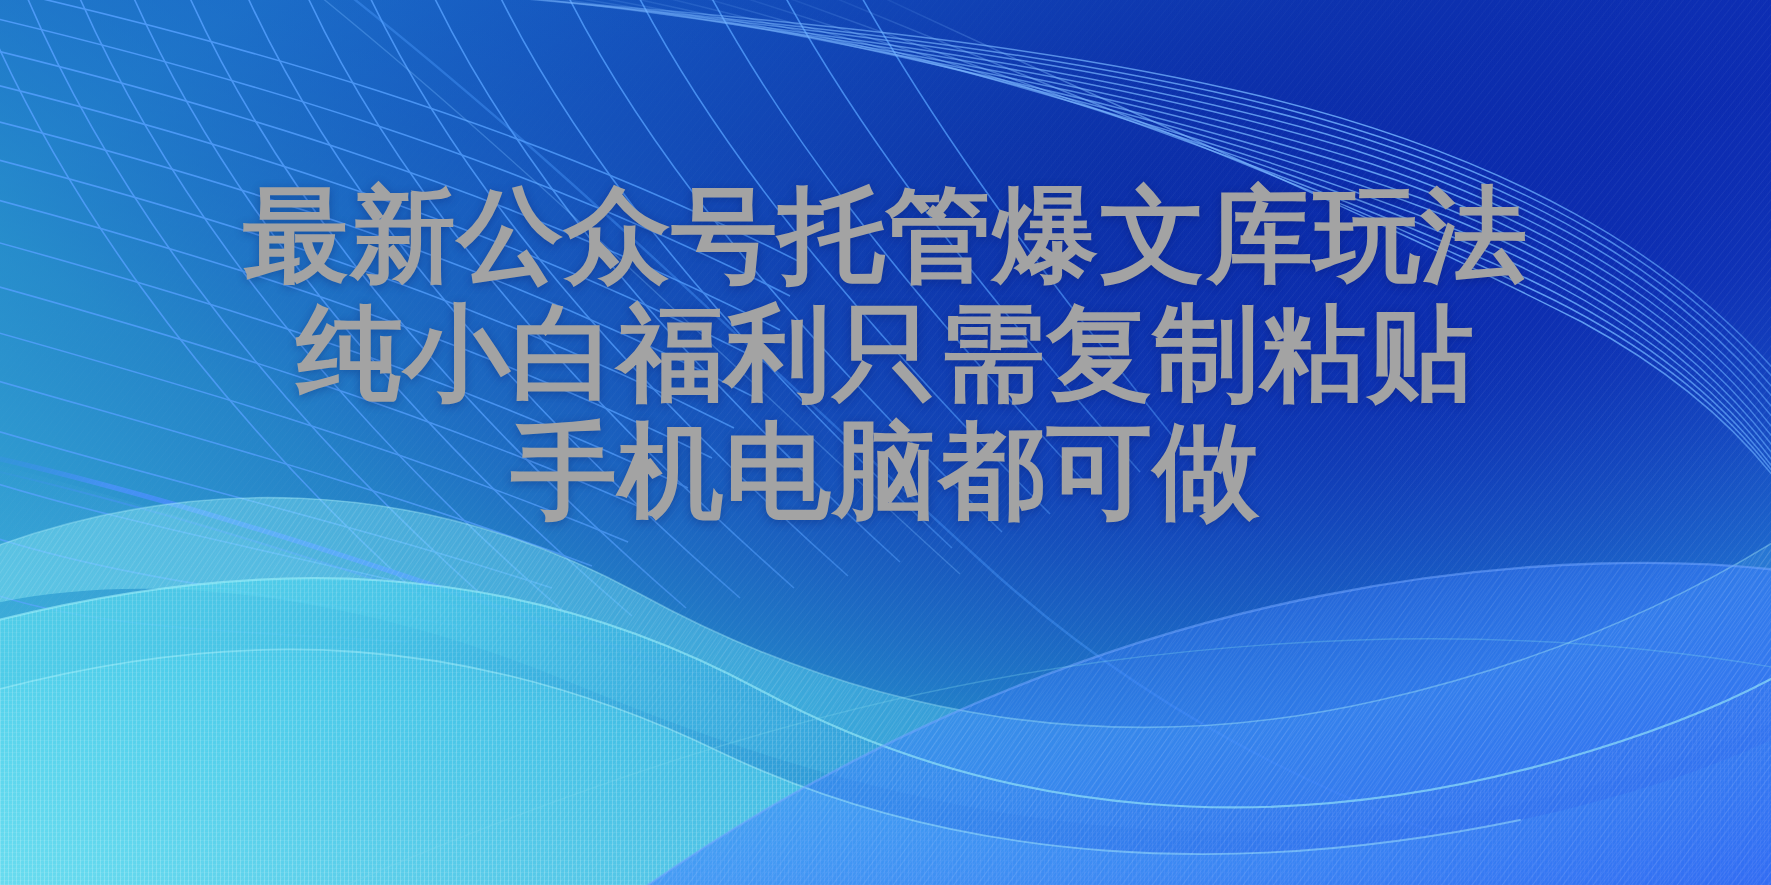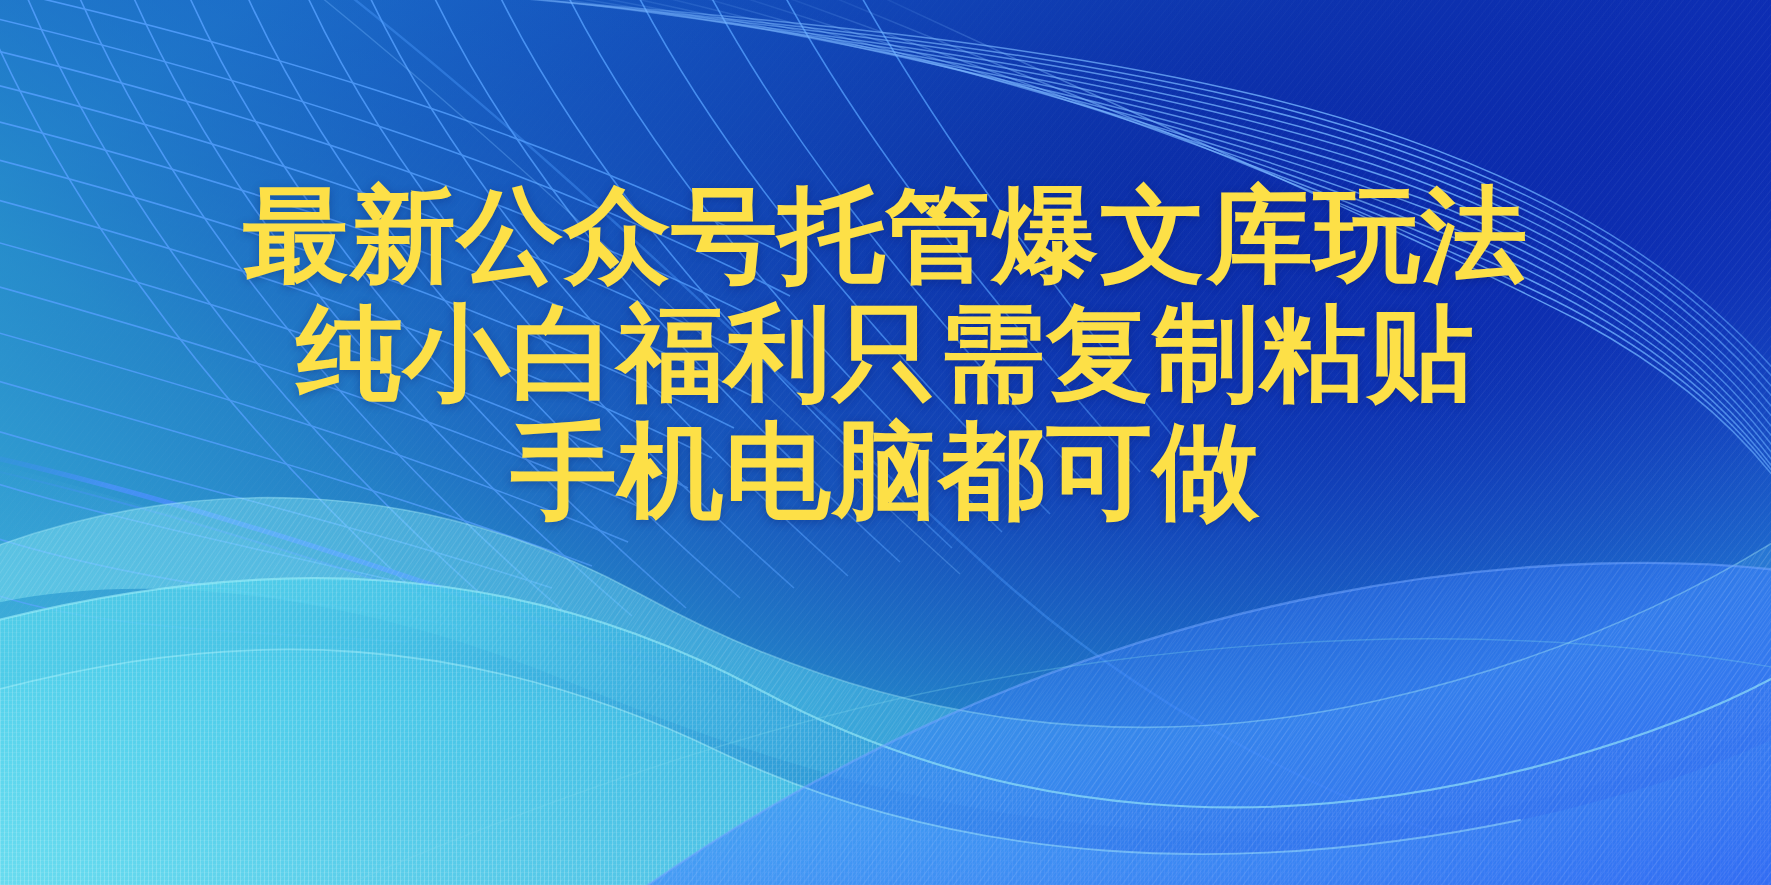--- a/index.html
+++ b/index.html
@@ -28,21 +28,21 @@
   }
 
   
   #headline {
     position: absolute;
     left: 0;
     top: 176px;
     width: 1771px;
     z-index: 40;
     text-align: center;
-    color: #fde047;
+    color: #a3a3a3;
     font-family: "DejaVu Sans", "Liberation Sans", sans-serif;
     font-weight: 700;
     font-size: 104px;
     line-height: 118px;
     letter-spacing: 1px;
     text-shadow: 0 2px 10px rgba(0,16,90,0.30);
   }
   #headline .hl-line {
     display: block;
     white-space: nowrap;

